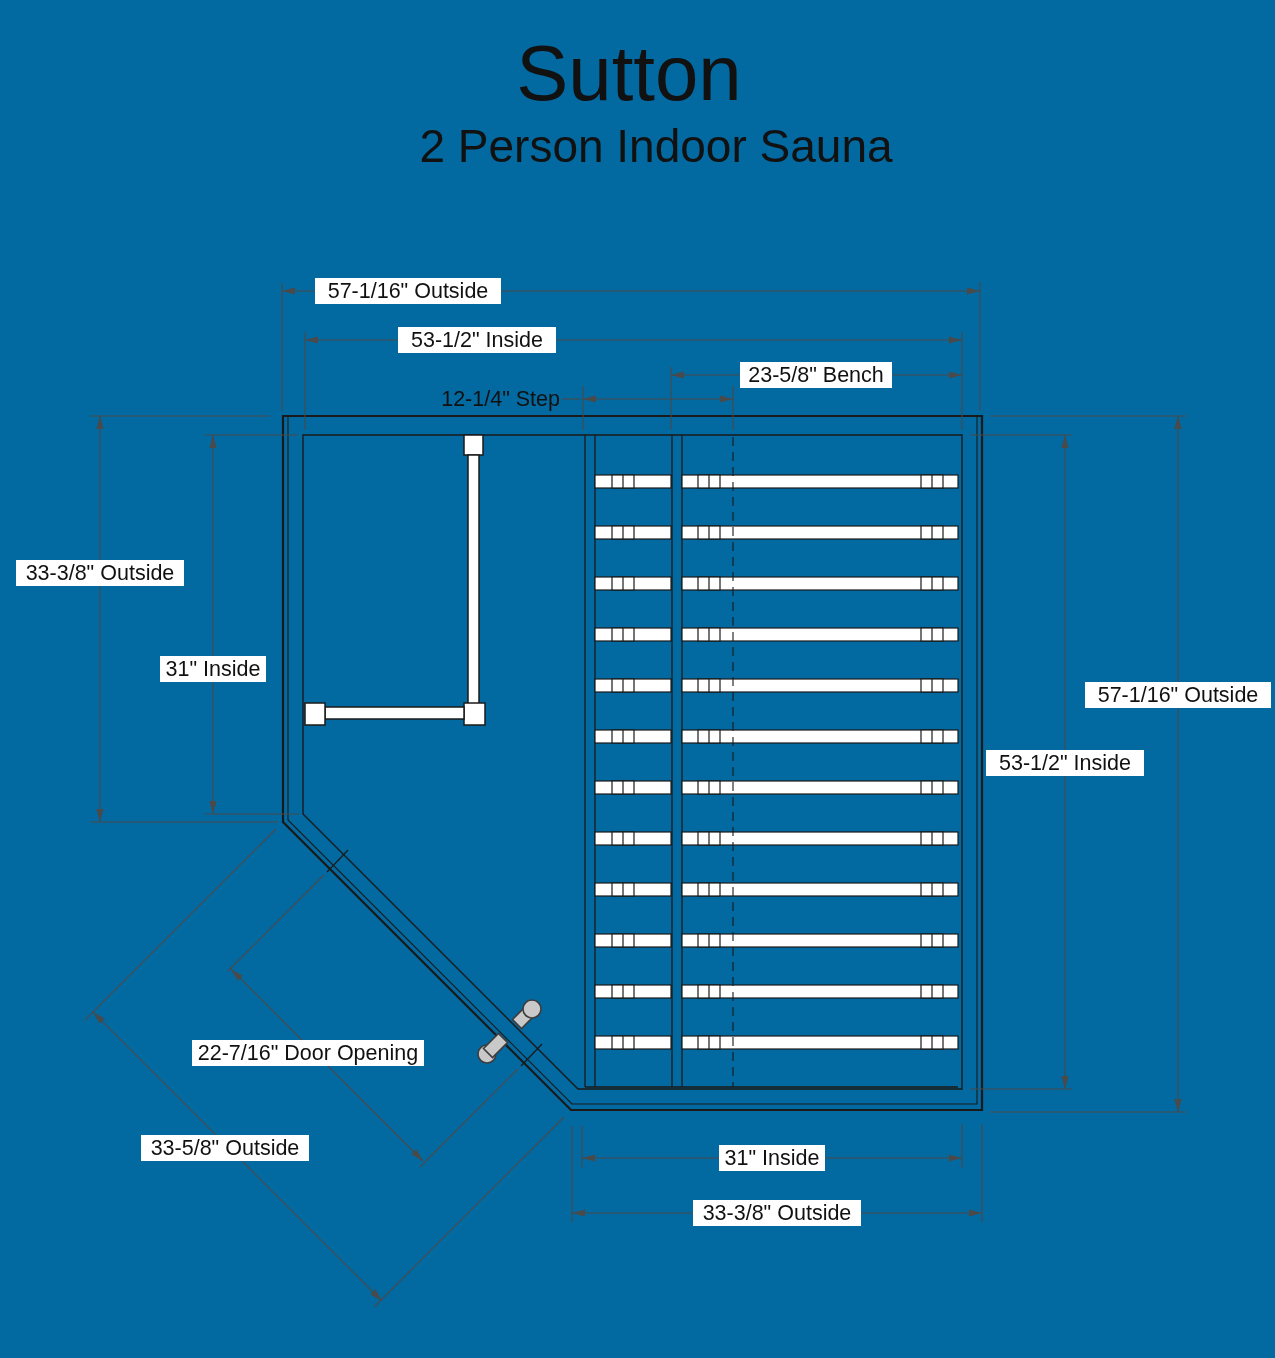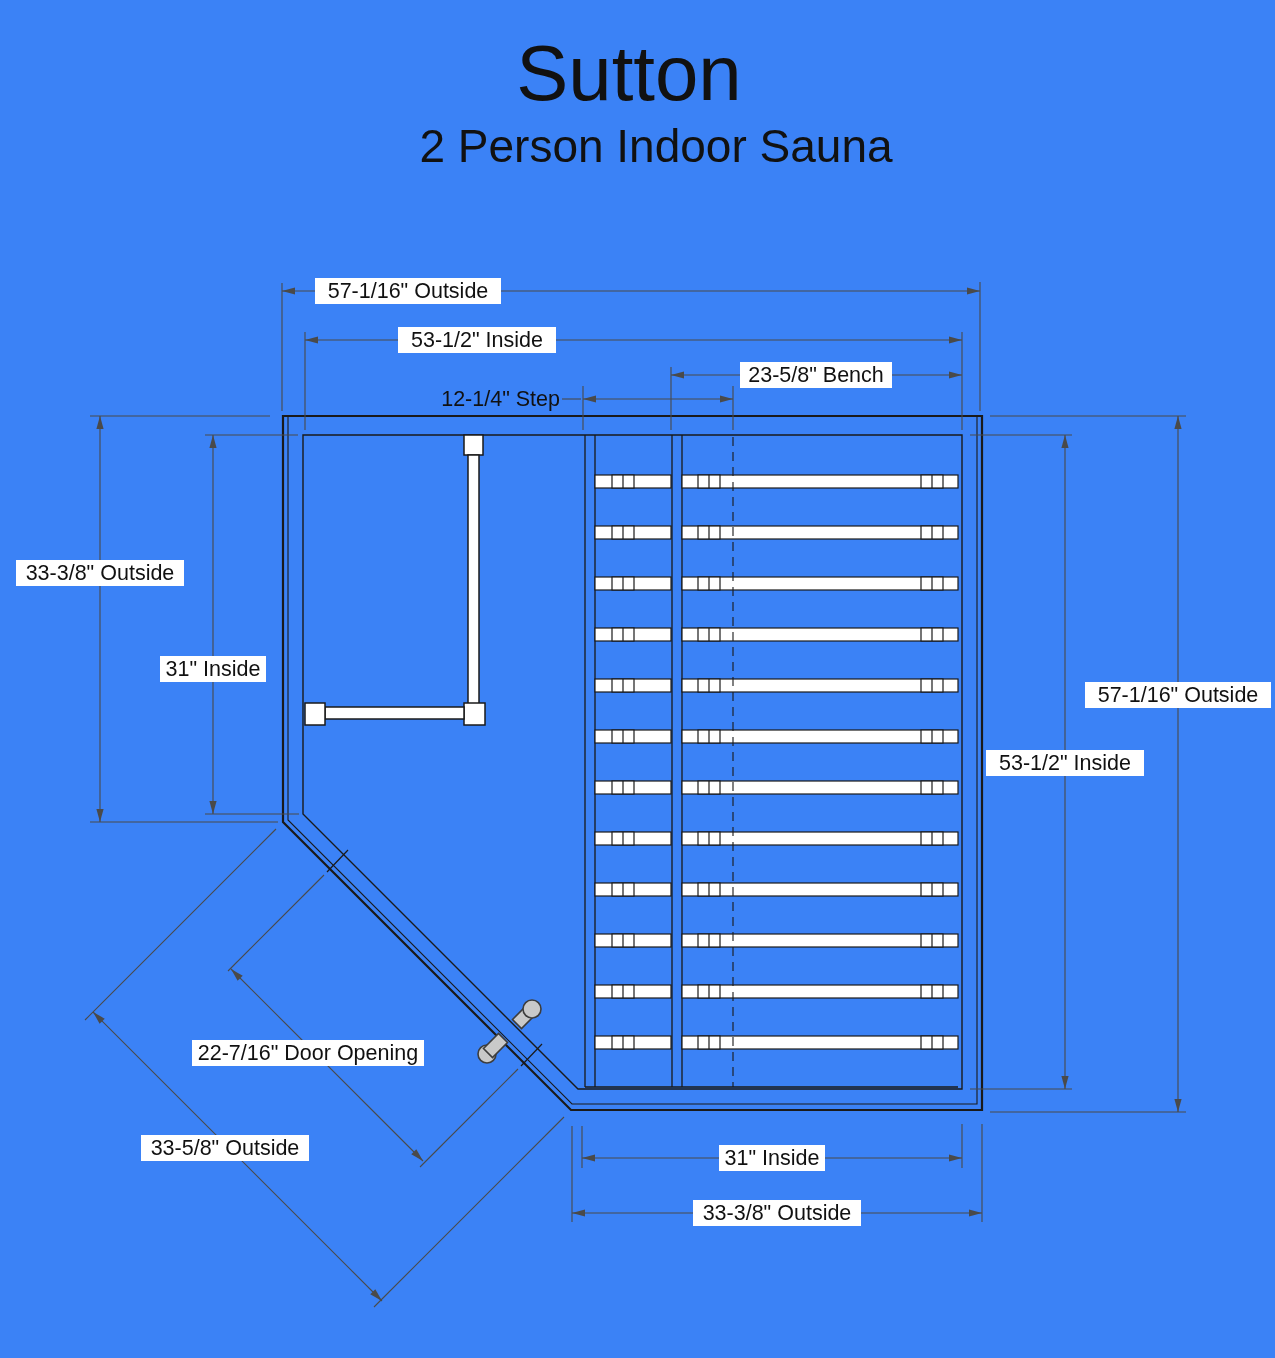--- a/index.html
+++ b/index.html
@@ -4,21 +4,21 @@
 <style>
   html, body {
     margin: 0;
     padding: 0;
     background: #ffffff;
   }
   .page {
     position: relative;
     width: 1275px;
     height: 1358px;
-    background: #3b82f6;
+    background: #0369a1;
     font-family: "Liberation Sans", sans-serif;
     overflow: hidden;
   }
   svg { display: block; }
 
   
   .wall-outer { fill: none; stroke: #1a1a1a; stroke-width: 2.2; }
   .wall-mid   { fill: none; stroke: #1a1a1a; stroke-width: 1.1; }
   .wall-inner { fill: none; stroke: #1a1a1a; stroke-width: 1.4; }
 

